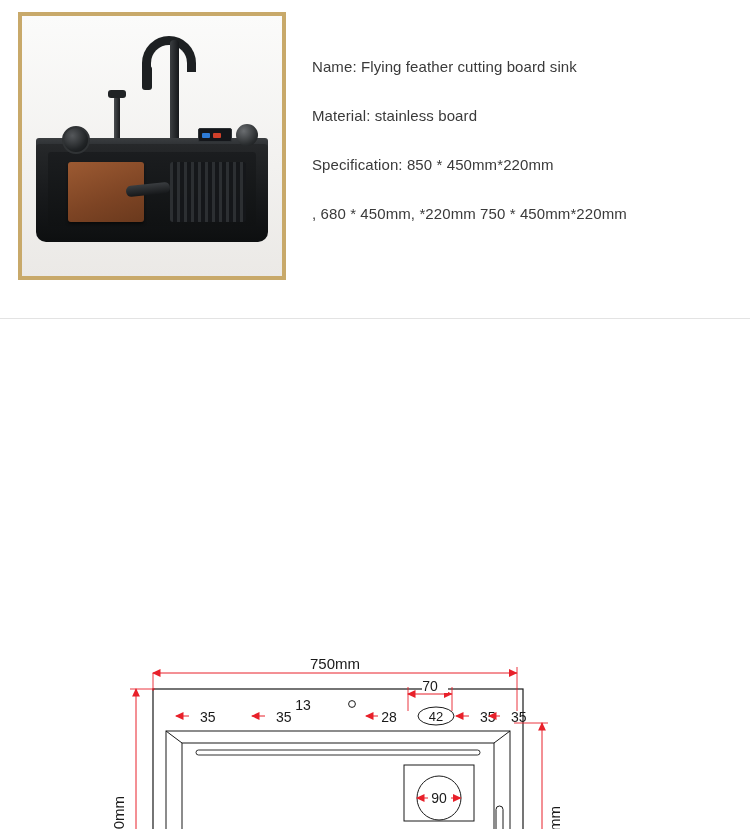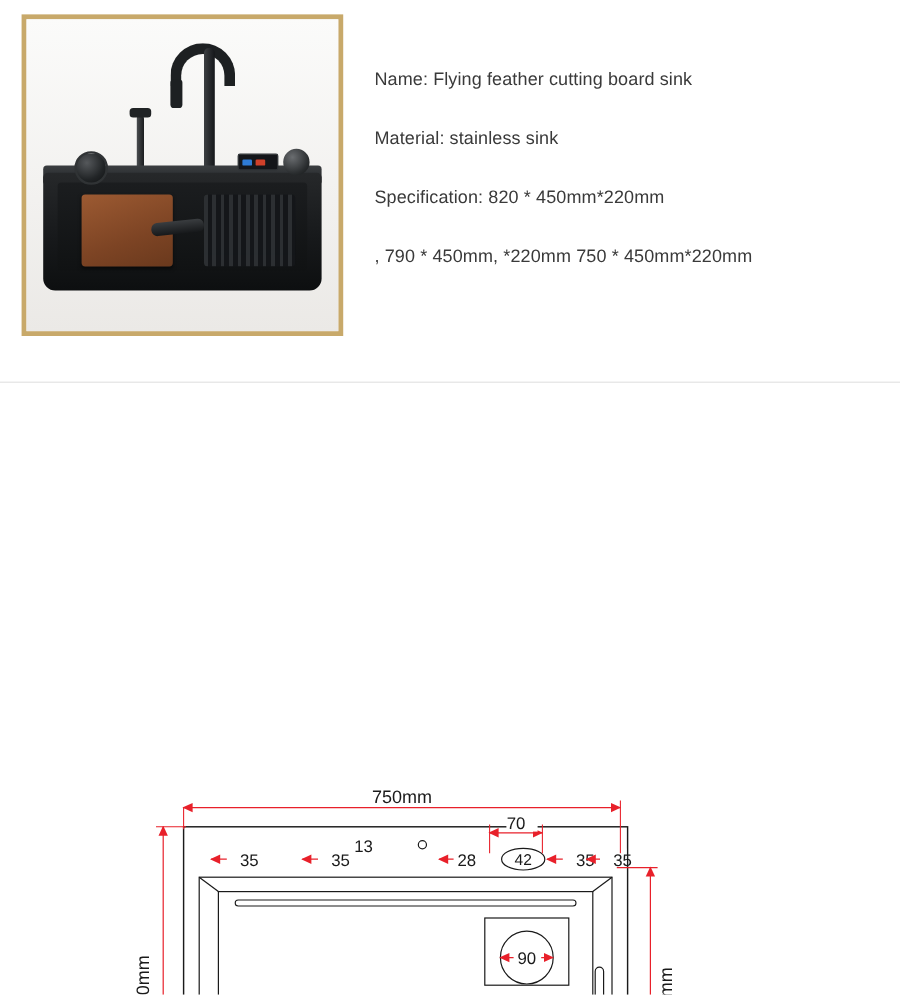--- a/index.html
+++ b/index.html
@@ -252,23 +252,23 @@
       <div class="drain-rack"></div>
       <div class="sprayer"></div>
       <div class="knob-left"></div>
       <div class="panel"></div>
       <div class="knob-right"></div>
     </div>
   </div>
 
   <div class="spec-list">
     <div class="spec-line">Name: Flying feather cutting board sink</div>
-    <div class="spec-line">Material: stainless sink</div>
-    <div class="spec-line tight">Specification: 820 * 450mm*220mm</div>
-    <div class="spec-line tight">, 790 * 450mm, *220mm 750 * 450mm*220mm</div>
+    <div class="spec-line">Material: stainless board</div>
+    <div class="spec-line tight">Specification: 850 * 450mm*220mm</div>
+    <div class="spec-line tight">, 680 * 450mm, *220mm 750 * 450mm*220mm</div>
   </div>
 </div>
 
 <div class="divider"></div>
 
 <div class="drawing-area">
   <svg class="drawing-svg" width="750" height="510" viewBox="0 0 750 510">
     <defs>
       <marker id="arrR" markerWidth="9" markerHeight="9" refX="8" refY="4.5" orient="auto">
         <path d="M0,0.6 L8.5,4.5 L0,8.4 z" fill="#e8202a"></path>

